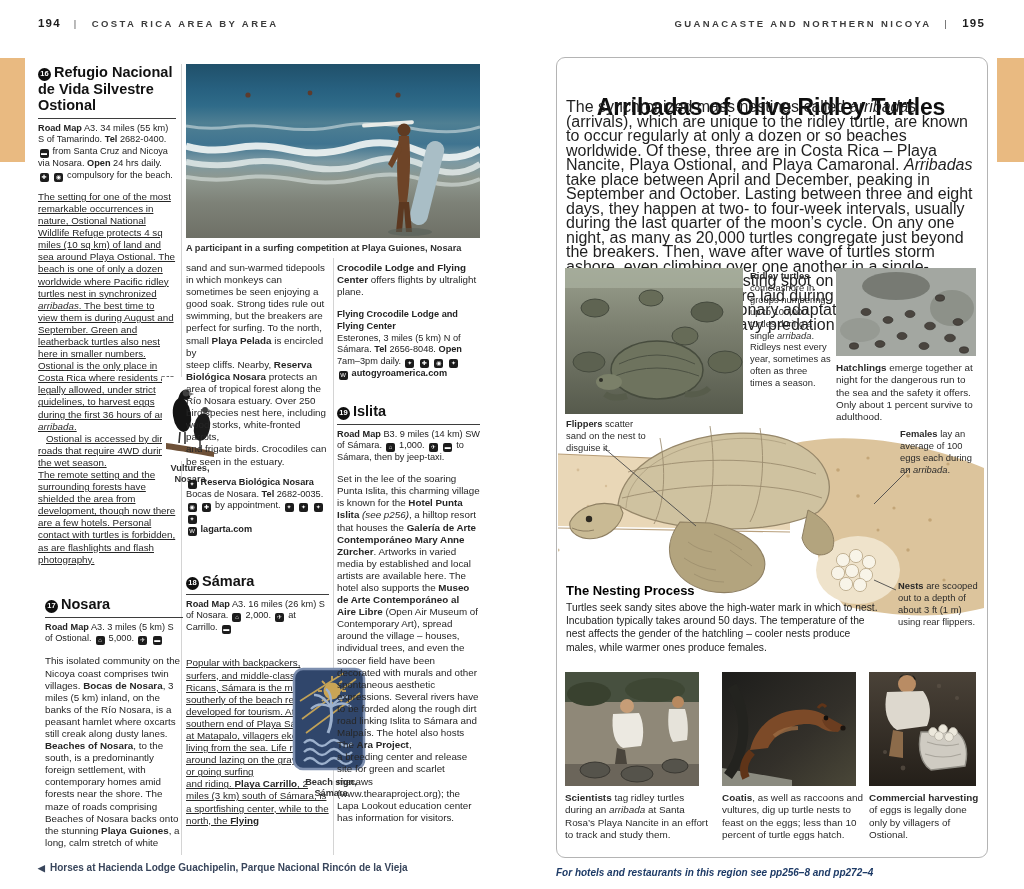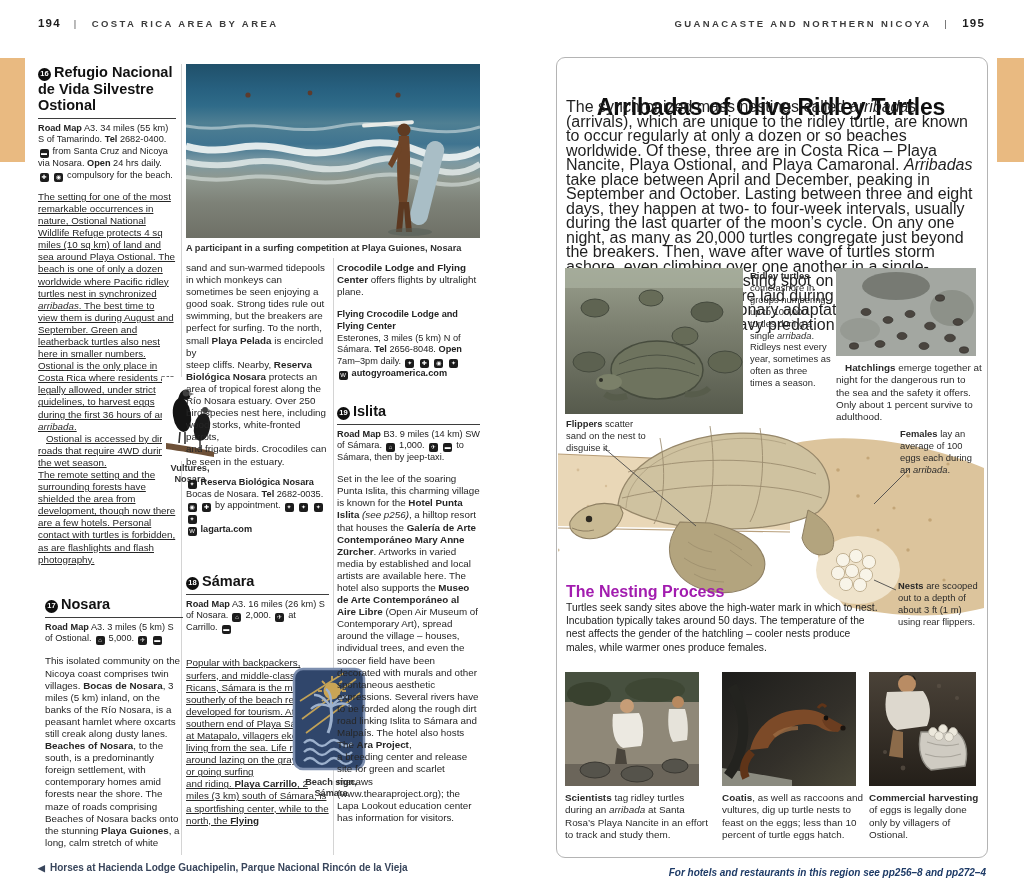--- a/index.html
+++ b/index.html
@@ -32,25 +32,25 @@
       vertical-align:-1px;margin:0 1.5px;font-weight:normal;font-style:normal;}
   .photo{overflow:hidden;background:#ddd;}
   .photo svg{display:block;}
   figure{margin:0;}
   
   .feature-box{border:1.5px solid #b4b4b4;border-radius:9px;background:#fff;}
   .feature-title{font-size:23px;font-weight:bold;color:#0e0e0e;text-align:center;letter-spacing:-0.2px;}
   .intro{font-size:16px;line-height:14.5px;color:#1f1f1f;}
   .note{font-size:9.4px;line-height:11.9px;color:#2a2a2a;}
   .bcap{font-size:9.9px;line-height:12.3px;color:#2a2a2a;}
-  .nest-head{font-size:16px;font-weight:bold;color:#a21caf;}
+  .nest-head{font-size:13px;font-weight:bold;color:#000000;}
   .nest-body{font-size:10.3px;line-height:13.2px;color:#222;}
   .foot-left{font-size:10px;font-weight:bold;color:#39465c;}
   .foot-left .arrow{color:#39465c;margin-right:5px;font-size:9px;}
-  .foot-right{font-size:10px;font-weight:bold;font-style:italic;color:#1d3a66;text-align:right;}
+  .foot-right{font-size:10px;font-weight:bold;font-style:italic;color:#1d3a66;}
   .clip{overflow:hidden;}
 </style>
 </head>
 <body>
 
 <div id="page">
 
   <div class="abs hdr" style="left:38px;top:17px;">
     <span class="pg">194</span>
     <span class="sep">|</span>
@@ -290,21 +290,21 @@
           <ellipse cx="66" cy="68" rx="5" ry="3.6"></ellipse>
         <ellipse cx="44" cy="76" rx="5" ry="3.4"></ellipse>
           <ellipse cx="88" cy="78" rx="5" ry="3.6"></ellipse>
         <ellipse cx="122" cy="54" rx="5" ry="3.4"></ellipse>
           <ellipse cx="18" cy="78" rx="4.6" ry="3.2"></ellipse>
         <ellipse cx="104" cy="30" rx="4.6" ry="3.2"></ellipse>
           <ellipse cx="128" cy="82" rx="4.6" ry="3.2"></ellipse>
       </g>
     </svg>
   </figure>
-  <div class="abs bcap" style="left:836px;top:362px;width:146px;"><span style="font-weight: bold; margin-left: 9px;">Hatchlings</span><span> emerge together at night for the dangerous run to the sea and the safety it offers. Only about 1 percent survive to adulthood.</span></div>
+  <div class="abs bcap" style="left:836px;top:362px;width:146px;"><span style="font-weight: bold;">Hatchlings</span><span> emerge together at night for the dangerous run to the sea and the safety it offers. Only about 1 percent survive to adulthood.</span></div>
 
   <figure class="abs" style="left:558px;top:410px;width:426px;height:235px;">
     <svg width="426" height="235" viewBox="0 0 426 235">
       <path d="M0,44 L232,54 L232,120 L0,116 Z" fill="#e9d7b7"></path>
       <g fill="#c8ab7f" opacity="0.55">
         <circle cx="20" cy="60" r="1.4"></circle>
           <circle cx="48" cy="76" r="1.2"></circle>
           <circle cx="80" cy="64" r="1.3"></circle>
         <circle cx="30" cy="96" r="1.3"></circle>
           <circle cx="110" cy="100" r="1.2"></circle>

